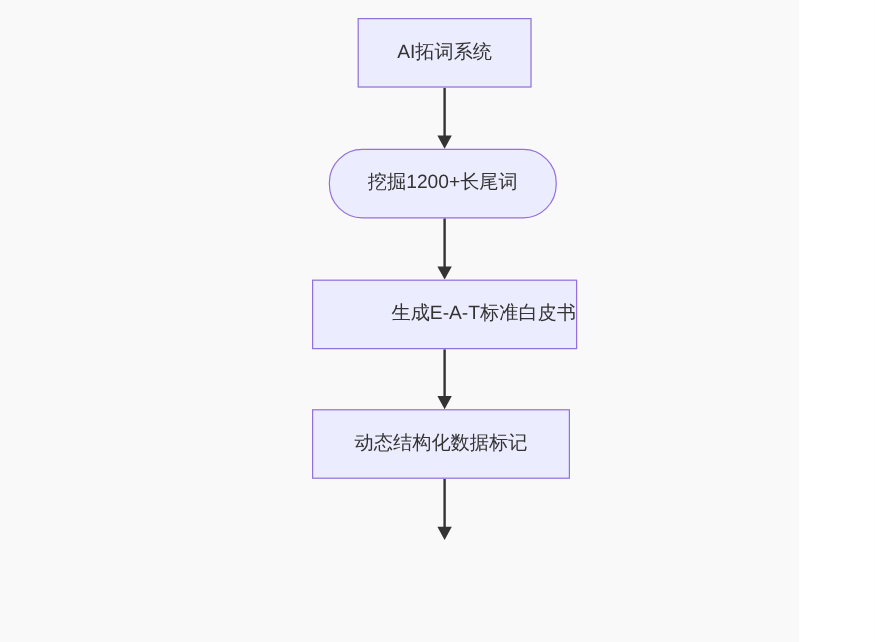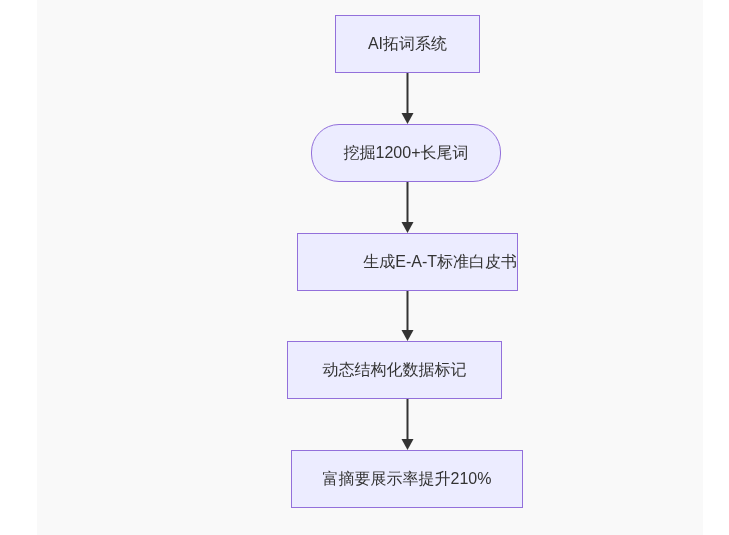--- a/index.html
+++ b/index.html
@@ -8,40 +8,39 @@
   }
   body {
     font-family: "Liberation Sans", "DejaVu Sans", sans-serif;
   }
   .canvas {
     position: relative;
     width: 666px;
     height: 535px;
     background: #f9f9f9;
     overflow: hidden;
-    margin-left: 37px;
   }
   .flow-node {
     position: absolute;
     box-sizing: border-box;
     background: #ECECFF;
     border: 1px solid #9370DB;
     color: #333333;
     font-size: 16px;
     line-height: 1;
     display: flex;
     align-items: center;
     justify-content: center;
     text-align: center;
     white-space: nowrap;
   }
   .node-1 { left: 298px; top: 15px;  width: 145px; height: 58px; }
   .node-2 { left: 274px; top: 124px; width: 190px; height: 58px; border-radius: 28px; }
   .node-3 { left: 260px; top: 233px; width: 221px; height: 58px; justify-content: flex-end; }
-  .node-4 { left: 250px; top: 341px; width: 215px; height: 58px; }
+  .node-4 { left: 260px; top: 341px; width: 215px; height: 58px; }
   .node-5 { left: 254px; top: 450px; width: 232px; height: 58px; }
   .edges-layer {
     position: absolute;
     left: 0;
     top: 0;
     width: 729px;
     height: 535px;
     pointer-events: none;
   }
 </style>
@@ -82,17 +81,14 @@
   </div>
 
   <div class="flow-node node-3">
     <span>生成E-A-T标准白皮书</span>
   </div>
 
   <div class="flow-node node-4">
     <span>动态结构化数据标记</span>
   </div>
 
-  <div class="flow-node node-5">
-    <span>富摘要展示率提升210%</span>
-  </div>
 
 </div>
 
 </body></html>

